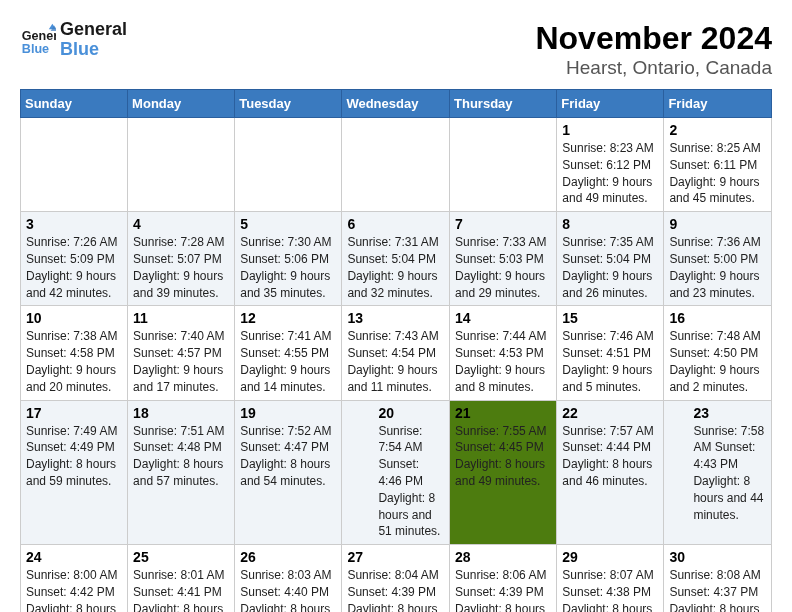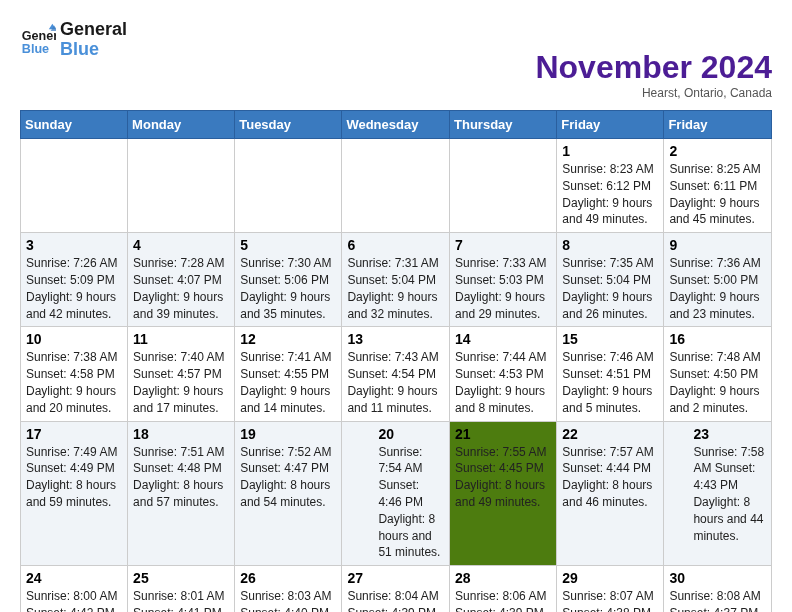--- a/index.html
+++ b/index.html
@@ -24,25 +24,24 @@
     .logo-icon {
       width: 36px;
       height: 36px;
     }
     .title-block {
       text-align: right;
     }
     .month-title {
       font-size: 32px;
       font-weight: bold;
-      color: #4c1d95;
-      margin-top: 29px;
+      color: #000000;
     }
     .location {
-      font-size: 12px;
+      font-size: 19px;
       color: #555;
     }
     .calendar {
       width: 100%;
       border-collapse: collapse;
       font-size: 11px;
     }
     .calendar th {
       background: #3a7abf;
       color: #fff;
@@ -135,21 +134,21 @@
       <tr>
         <td style="background: rgb(240, 244, 248);">
           <span class="day-number">3</span>
           <div class="day-info">Sunrise: 7:26 AM
 Sunset: 5:09 PM
 Daylight: 9 hours and 42 minutes.</div>
         </td>
         <td style="background: rgb(240, 244, 248);">
           <span class="day-number">4</span>
           <div class="day-info">Sunrise: 7:28 AM
-Sunset: 4:07 PM
+Sunset: 5:07 PM
 Daylight: 9 hours and 39 minutes.</div>
         </td>
         <td style="background: rgb(240, 244, 248);">
           <span class="day-number">5</span>
           <div class="day-info">Sunrise: 7:30 AM
 Sunset: 5:06 PM
 Daylight: 9 hours and 35 minutes.</div>
         </td>
         <td style="background: rgb(240, 244, 248);">
           <span class="day-number">6</span>

